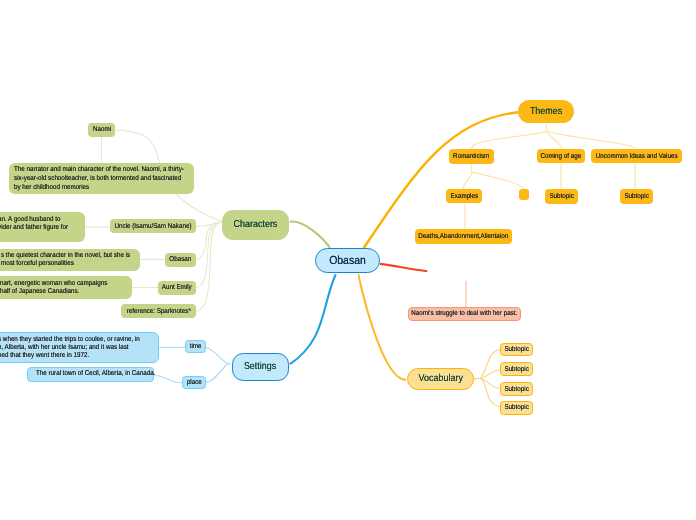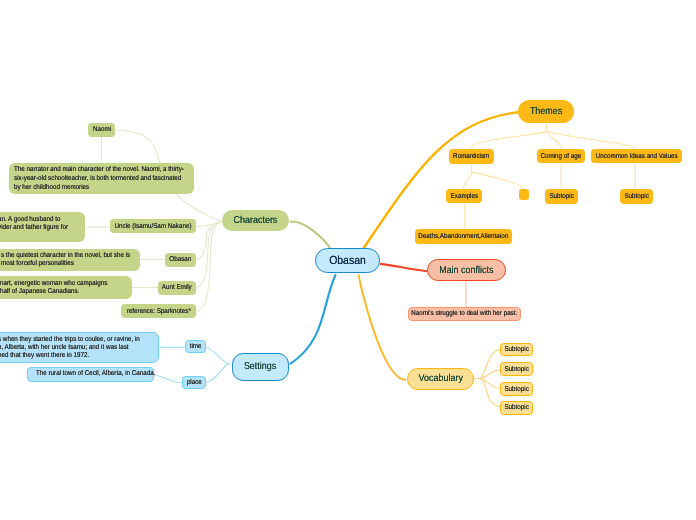--- a/index.html
+++ b/index.html
@@ -84,21 +84,21 @@
 
   <path d="M 289.8 221.7 C 304.5 219.9 323.6 238.6 330 247.9" stroke="#b4c97c" stroke-width="2.1" fill="none"></path>
   <path d="M 335.8 274.2 C 321.6 304.3 326.7 339.7 289.8 364.2" stroke="#1f9fe0" stroke-width="2.1" fill="none"></path>
   <path d="M 363.4 248.5 C 417.6 167.8 448.9 120.5 518 112.2" stroke="#fbb100" stroke-width="2.4" fill="none"></path>
   <path d="M 379.9 263.9 C 395 265.3 410 269.6 427.3 271.2" stroke="#ef4623" stroke-width="2.1" fill="none"></path>
   <path d="M 358.8 274.4 C 357.9 275.8 381 380.1 406 379.9" stroke="#fbb829" stroke-width="2.1" fill="none"></path>
 </svg>
 <div class="node bluefill root" style="left:315.2px;top:248.3px;width:64.6px;height:24.6px;border-radius:12.3px;">
       <span>Obasan</span>
     </div>
-<div class="node green lvl1" style="left:221.9px;top:209.8px;width:67.4px;height:21px;border-radius:11.15px;">
+<div class="node green lvl1" style="left:221.9px;top:209.8px;width:67.4px;height:30px;border-radius:11.15px;">
       <span>Characters</span>
     </div>
 <div class="node greenlite leaf" style="left:88.3px;top:122.5px;width:27.2px;height:14.2px;border-radius:4px;">
       <span>Naomi</span>
     </div>
 <div class="node greenlite leaf" style="left:109.9px;top:219.2px;width:86.3px;height:14.3px;border-radius:4px;">
       <span>Uncle (Isamu/Sam Nakane)</span>
     </div>
 <div class="node greenlite leaf" style="left:165.4px;top:252.8px;width:30.5px;height:14.2px;border-radius:4px;">
       <span>Obasan</span>
@@ -138,23 +138,20 @@
     </div>
 <div class="node orangelite leaf" style="left:545px;top:189.2px;width:32.6px;height:14.5px;border-radius:4px;">
       <span>Subtopic</span>
     </div>
 <div class="node orangelite leaf" style="left:591.2px;top:149.1px;width:90.4px;height:14.2px;border-radius:4px;">
       <span>Uncommon Ideas and Values</span>
     </div>
 <div class="node orangelite leaf" style="left:620px;top:189.2px;width:32.6px;height:14.5px;border-radius:4px;">
       <span>Subtopic</span>
     </div>
-<div class="node salmon lvl1" style="left:427.4px;top:259.3px;width:78.4px;height:21.8px;border-radius:10.9px;">
-      <span>Main conflicts</span>
-    </div>
 <div class="node salmonlite leaf" style="left:407.5px;top:307.1px;width:113.1px;height:13.7px;border-radius:4px;">
       <span>Naomi's struggle to deal with her past.</span>
     </div>
 <div class="node gold lvl1" style="left:406.9px;top:368px;width:67.4px;height:21.6px;border-radius:10.8px;">
       <span>Vocabulary</span>
     </div>
 <div class="node goldlite leaf" style="left:500.4px;top:343.1px;width:32.8px;height:12.9px;border-radius:3.5px;">
       <span>Subtopic</span>
     </div>
 <div class="node goldlite leaf" style="left:500.4px;top:362.3px;width:32.8px;height:13.5px;border-radius:3.5px;">

